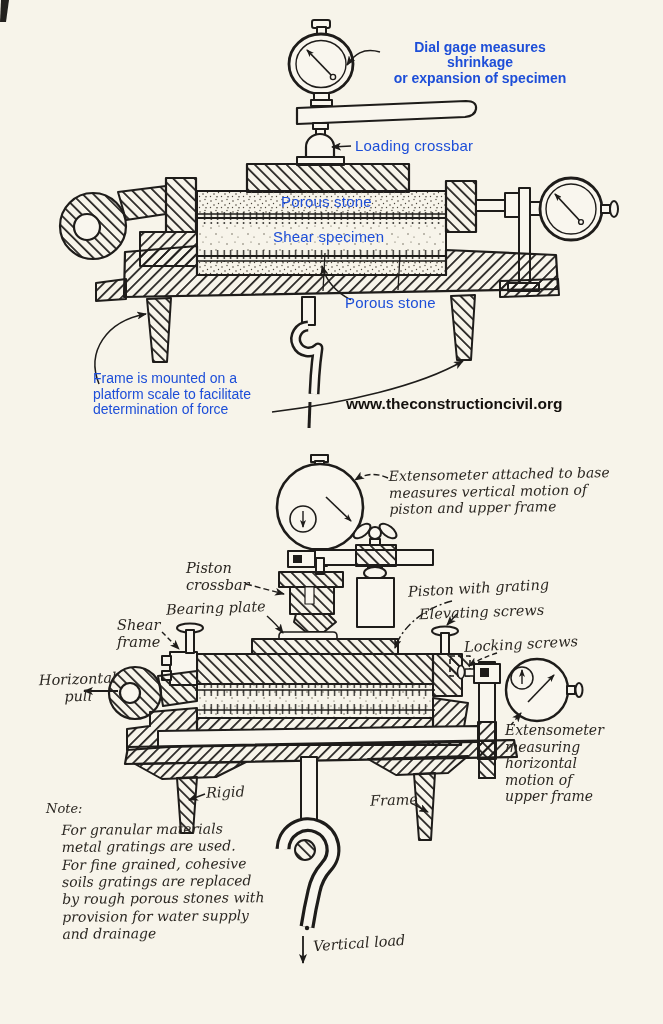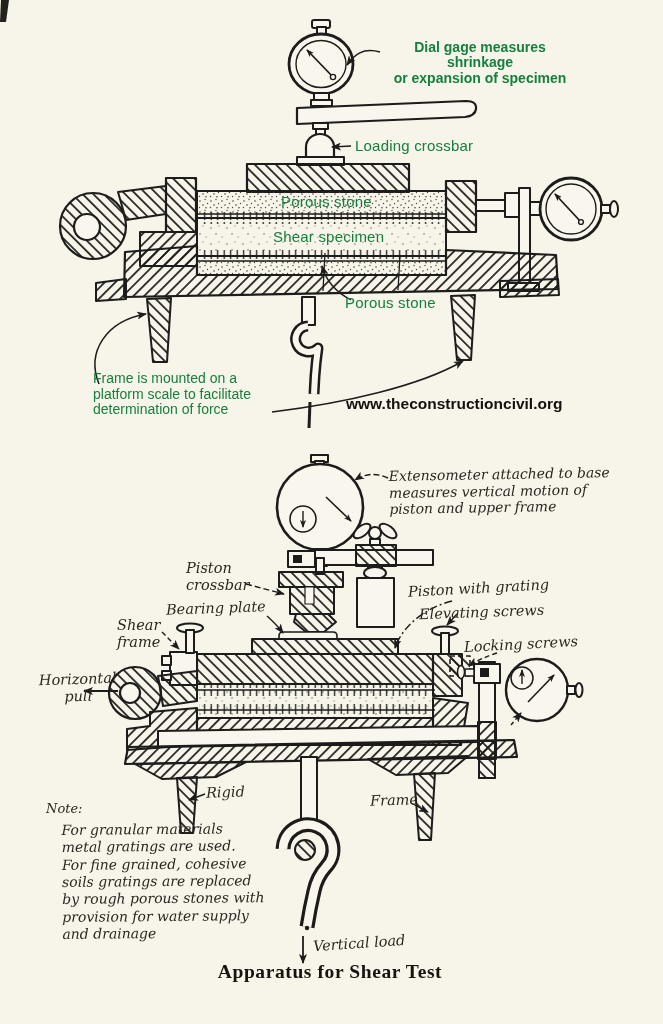--- a/index.html
+++ b/index.html
@@ -1,20 +1,20 @@
 <!DOCTYPE html>
 <html><head>
 <meta charset="utf-8">
 <style>
   html,body{margin:0;padding:0;}
   body{background:#d8d4c8;}
   #page{position:relative;width:663px;height:1024px;background:#f7f4ea;overflow:hidden;
         font-family:"Liberation Sans",sans-serif;}
   #art{position:absolute;left:0;top:0;width:663px;height:1024px;}
-  .lbl{position:absolute;white-space:pre-line;color:#15803d;}
+  .lbl{position:absolute;white-space:pre-line;color:#1d4ed8;}
   .sans-b{font-family:"Liberation Sans",sans-serif;font-weight:700;font-size:14px;line-height:1.1;}
   .sans-m{font-family:"Liberation Sans",sans-serif;font-weight:400;font-size:15px;line-height:1.1;letter-spacing:.2px;}
   .sans-s{font-family:"Liberation Sans",sans-serif;font-weight:400;font-size:14px;line-height:1.12;}
   .hand{font-family:"DejaVu Serif",serif;font-style:italic;font-size:14.5px;line-height:1.16;color:#2b2722;}
   .hand-sm{font-family:"DejaVu Serif",serif;font-style:italic;font-size:14px;line-height:1.18;color:#2b2722;}
   .site{font-family:"Liberation Sans",sans-serif;font-weight:700;font-size:15.5px;color:#14110e;}
   .caption{font-family:"Liberation Serif",serif;font-weight:600;font-size:19.5px;letter-spacing:.6px;color:#17140f;text-align:center;}
   .ctr{text-align:center;}
 </style>
 </head>
@@ -264,27 +264,31 @@
 <div class="lbl hand" style="left:186px;top:560px;">Piston
 crossbar</div>
 <div class="lbl hand" style="left:166px;top:600px;transform:rotate(-2deg);">Bearing plate</div>
 <div class="lbl hand" style="left:117px;top:617px;">Shear
 frame</div>
 <div class="lbl hand" style="left:408px;top:580px;transform:rotate(-3deg);">Piston with grating</div>
 <div class="lbl hand" style="left:419px;top:604px;transform:rotate(-2deg);">Elevating screws</div>
 <div class="lbl hand" style="left:464px;top:636px;transform:rotate(-3deg);">Locking screws</div>
 <div class="lbl hand ctr" style="left:36px;top:671px;width:84px;transform:rotate(-2deg);">Horizontal
 pull</div>
+<div class="lbl hand-sm" style="left:505px;top:722px;">Extensometer
+measuring
+horizontal
+motion of
+upper frame</div>
 <div class="lbl hand" style="left:206px;top:784px;transform:rotate(-2deg);">Rigid</div>
 <div class="lbl hand" style="left:370px;top:792px;transform:rotate(-2deg);">Frame</div>
 <div class="lbl hand" style="left:46px;top:801px;font-size:13px;">Note:</div>
 <div class="lbl hand-sm" style="left:62px;top:821px;line-height:1.24;transform:rotate(-0.5deg);">For granular materials
 metal gratings are used.
 For fine grained, cohesive
 soils gratings are replaced
 by rough porous stones with
 provision for water supply
 and drainage</div>
 <div class="lbl hand" style="left:313px;top:935px;transform:rotate(-4deg);">Vertical load</div>
 
-<div class="lbl caption" style="left:140px;top:961px;width:380px;">Apparatus for Shear Test</div>
 
 </div>
 
 </body></html>

